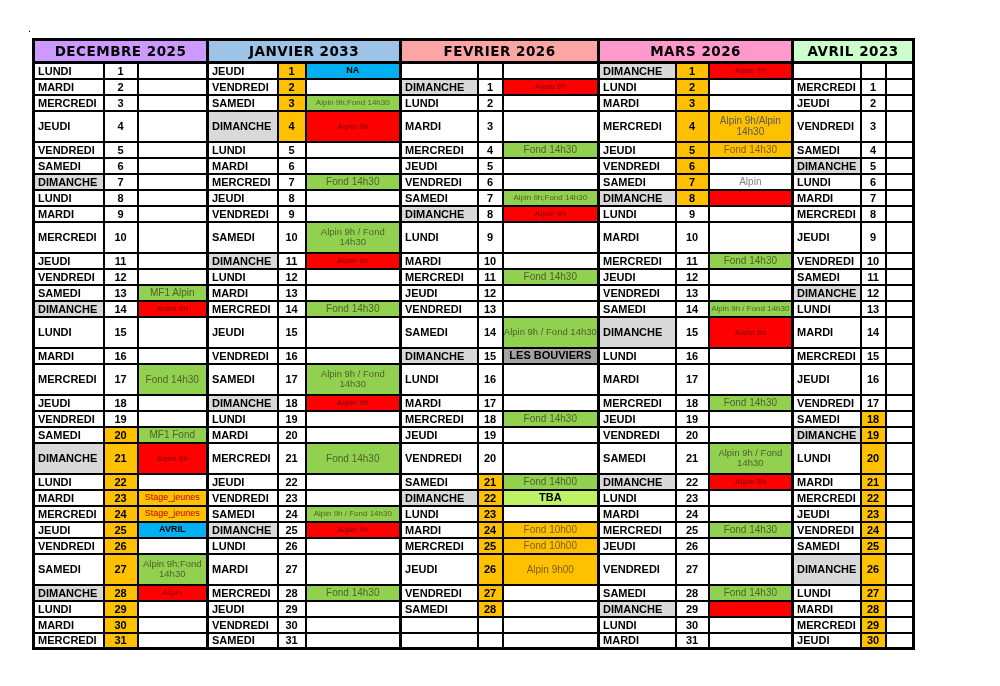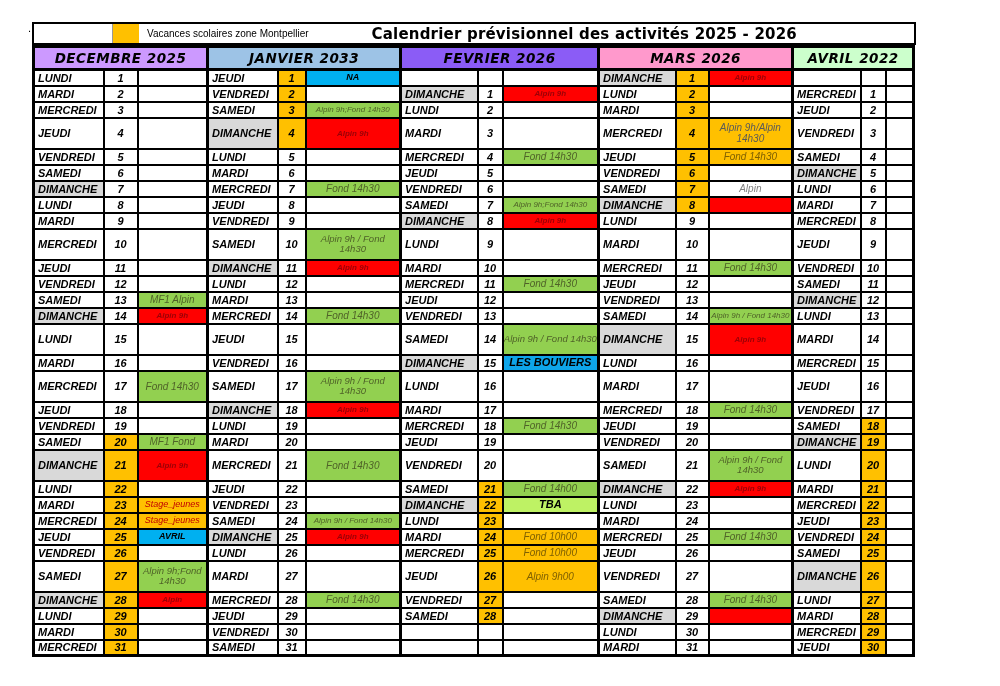--- a/index.html
+++ b/index.html
@@ -23,21 +23,21 @@
   }
   #titlebar .maintitle{
     flex:1;display:flex;align-items:center;justify-content:center;
     font-family:"DejaVu Sans", sans-serif;font-weight:bold;font-size:15px;
     letter-spacing:0.2px;white-space:nowrap;padding-right:60px;
   }
 
   
   table#cal{
     border-collapse:collapse;table-layout:fixed;width:792px;
-    border:3px solid #000;margin-top:0px;font-style:italic;
+    border:3px solid #000;margin-top:16px;
   }
   #cal th,#cal td{
     border:2px solid #000;overflow:hidden;padding:0;vertical-align:middle;
     box-sizing:border-box;
   }
   #cal th.mh{
     height:23px;font-family:"DejaVu Sans", sans-serif;font-weight:bold;
     font-size:13.5px;border-bottom:3px solid #000;letter-spacing:0.5px;
   }
   #cal .grp{border-left:3px solid #000;}
@@ -53,26 +53,20 @@
   #cal td.act{
     font-size:10px;text-align:center;line-height:11px;background:#fff;
   }
 </style>
 </head>
 <body>
 
 <div id="corner-dot">.</div>
 
 <div id="sheet">
-  <div id="titlebar">
-    <div class="blank"></div>
-    <div class="swatch" style="background: rgb(255, 192, 0);"></div>
-    <div class="legend">Vacances scolaires zone Montpellier</div>
-    <div class="maintitle">Calendrier prévisionnel des activités 2025 - 2026</div>
-  </div>
 
   <table id="cal">
     <colgroup>
         <col style="width: 70px;">
         <col style="width: 34px;">
         <col style="width: 70px;">
         <col style="width: 70px;">
         <col style="width: 28px;">
         <col style="width: 95px;">
         <col style="width: 77px;">
@@ -82,23 +76,23 @@
         <col style="width: 33px;">
         <col style="width: 84px;">
         <col style="width: 68px;">
         <col style="width: 25px;">
         <col style="width: 28px;">
       </colgroup>
     <thead>
         <tr>
           <th colspan="3" class="mh" style="background: rgb(204, 153, 255);">DECEMBRE 2025</th>
           <th colspan="3" class="mh grp" style="background: rgb(157, 195, 230);">JANVIER 2033</th>
-          <th colspan="3" class="mh grp" style="background: #8b5cf6;">FEVRIER 2026</th>
+          <th colspan="3" class="mh grp" style="background: #fca5a5;">FEVRIER 2026</th>
           <th colspan="3" class="mh grp" style="background: rgb(255, 153, 204);">MARS 2026</th>
-          <th colspan="3" class="mh grp" style="background: rgb(204, 255, 204);">AVRIL 2022</th>
+          <th colspan="3" class="mh grp" style="background: rgb(204, 255, 204);">AVRIL 2023</th>
         </tr>
       </thead>
     <tbody>
         <tr>
           <td class="day">LUNDI</td>
           <td class="num">1</td>
           <td class="act"></td>
           <td class="day grp">JEUDI</td>
           <td class="num" style="background: rgb(255, 192, 0);">1</td>
           <td class="act" style="background: rgb(0, 176, 240); color: rgb(0, 0, 0); font-size: 9px; font-weight: bold;">NA</td>
@@ -352,21 +346,21 @@
         </tr>
         <tr>
           <td class="day">MARDI</td>
           <td class="num">16</td>
           <td class="act"></td>
           <td class="day grp">VENDREDI</td>
           <td class="num">16</td>
           <td class="act"></td>
           <td class="day grp" style="background: rgb(217, 217, 217);">DIMANCHE</td>
           <td class="num">15</td>
-          <td class="act" style="background: #0ea5e9; color: rgb(0, 0, 0); font-size: 11px; font-weight: bold;">LES BOUVIERS</td>
+          <td class="act" style="background: #a3a3a3; color: rgb(0, 0, 0); font-size: 11px; font-weight: bold;">LES BOUVIERS</td>
           <td class="day grp">LUNDI</td>
           <td class="num">16</td>
           <td class="act"></td>
           <td class="day grp">MERCREDI</td>
           <td class="num">15</td>
           <td class="act"></td>
         </tr>
         <tr class="tall">
           <td class="day">MERCREDI</td>
           <td class="num">17</td>

